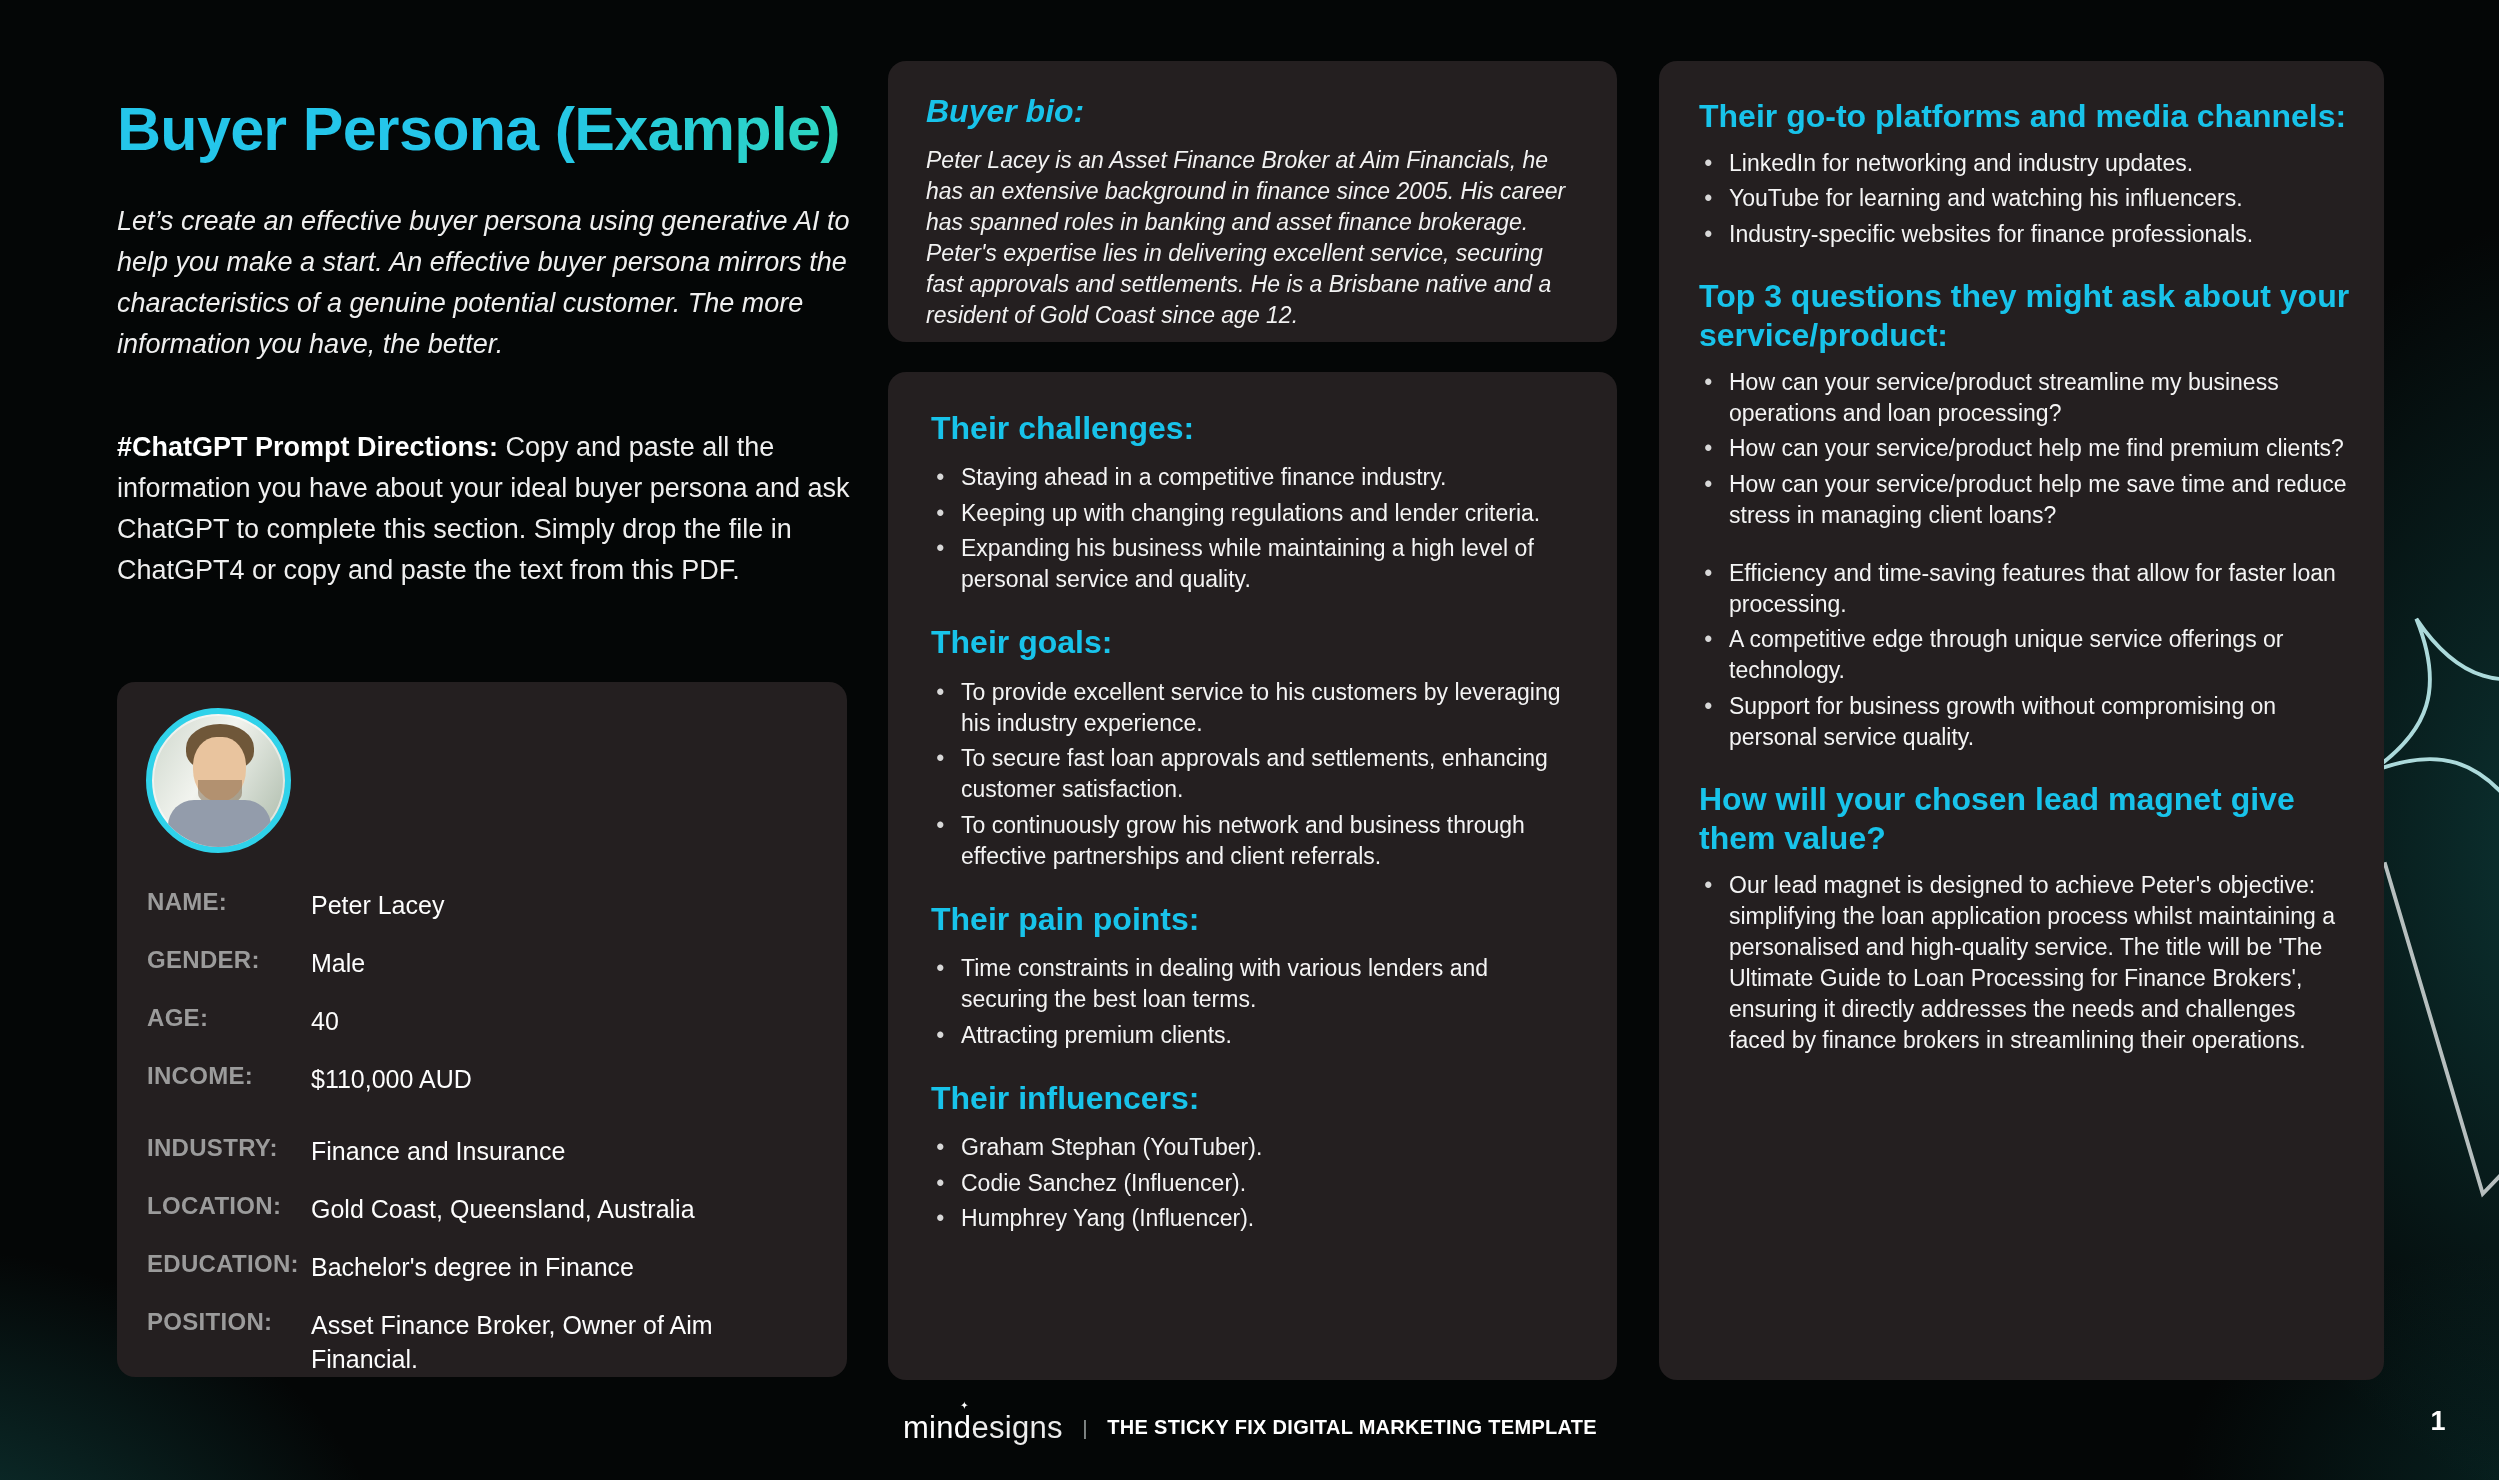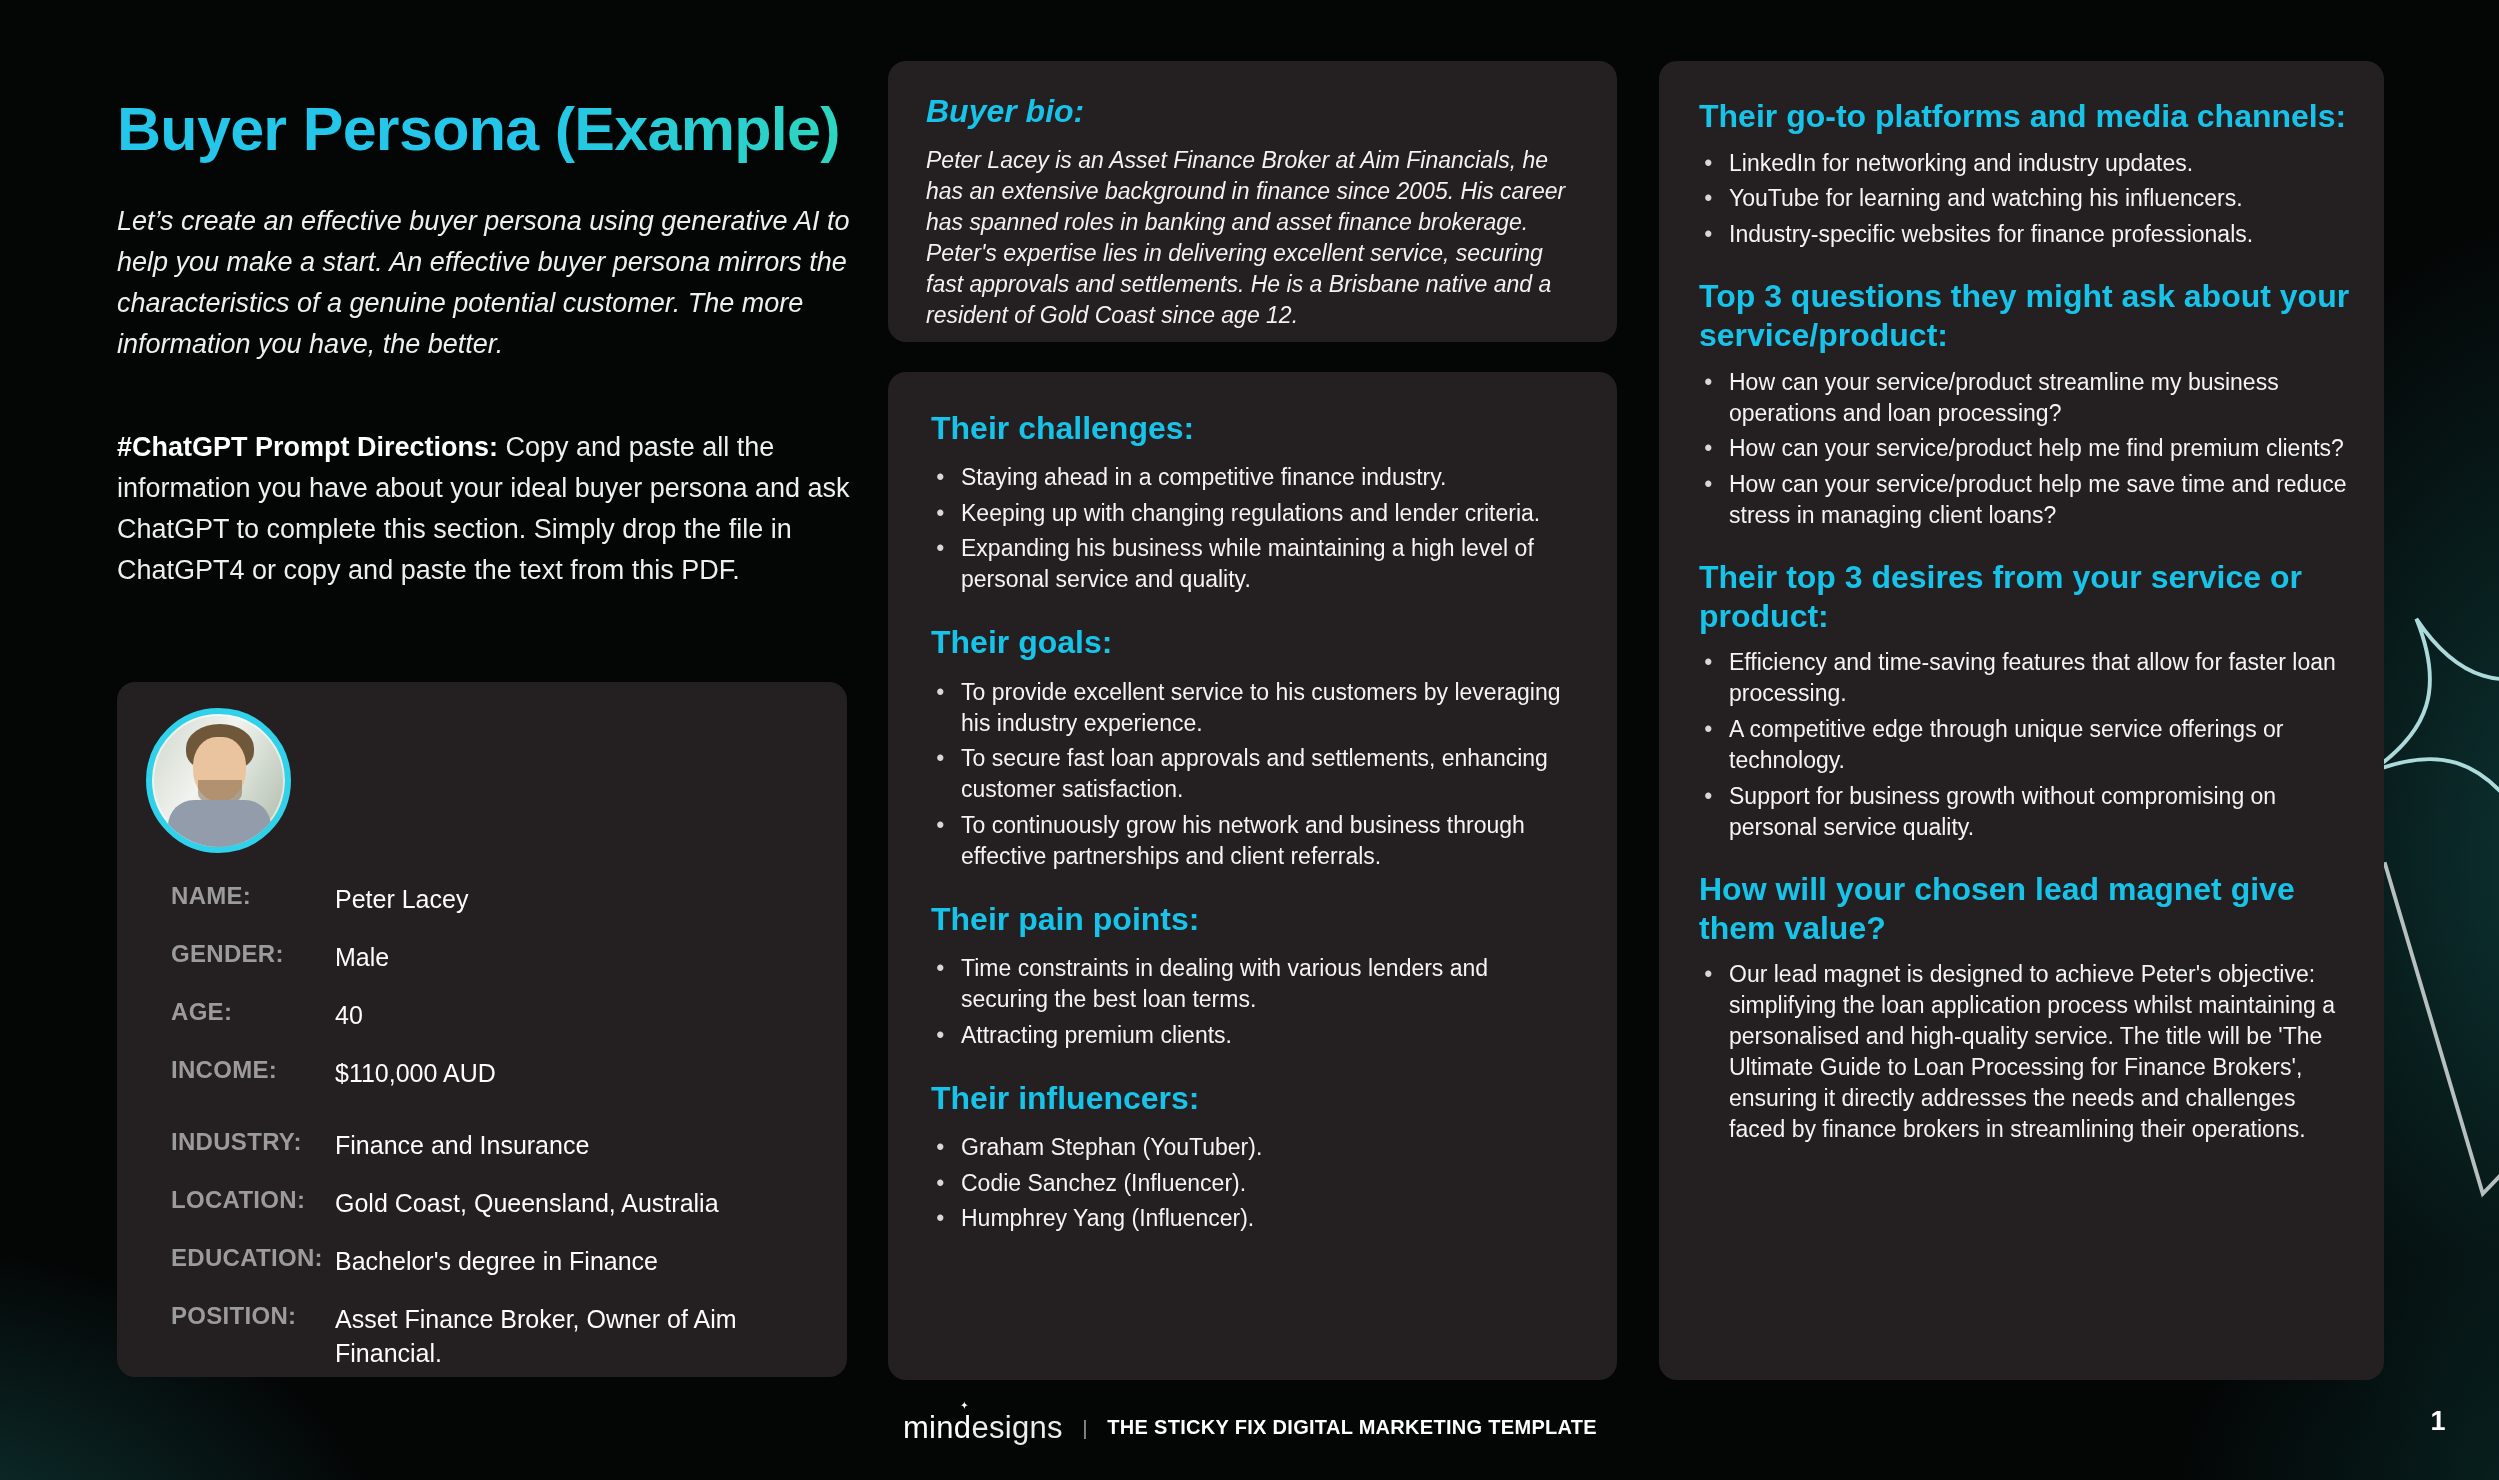--- a/index.html
+++ b/index.html
@@ -37,21 +37,21 @@
     box-shadow:0 0 0 2px rgba(255,255,255,.55) inset;
   }
   .avatar .hair{position:absolute; left:34px; top:10.4px; width:68px; height:48px;
     background:#6f5739; border-radius:52% 52% 44% 44%;}
   .avatar .face{position:absolute; left:41px; top:23.4px; width:53px; height:65px;
     background:#e9c49e; border-radius:46% 46% 52% 52%;}
   .avatar .beard{position:absolute; left:46px; top:66px; width:44px; height:26px;
     background:rgba(110,85,55,.45); border-radius:0 0 50% 50%;}
   .avatar .shirt{position:absolute; left:15.6px; top:86px; width:103px; height:52px;
     background:#939cab; border-radius:26px 26px 0 0;}
-  .fields{position:absolute; left:30px; top:200px; width:670px;margin-left:24px;}
+  .fields{position:absolute; left:30px; top:206px; width:670px;}
   .field-row{display:flex; margin-bottom:24px;}
   .field-row.group-break{margin-top:38px;}
   .field-label{width:164px; flex:0 0 164px; font-size:24px; font-weight:700;
     color:#9b9b9b; letter-spacing:0.3px;}
   .field-value{font-size:25px; color:#fdfdfd; line-height:34px; width:456px;}
 
   
   .bio-card{left:888px; top:61px; width:729px; height:281px; overflow:hidden; padding:0;font-style:italic;}
   .bio-inner{padding:30px 38px 26px 38px;}
   .sec-title{font-size:32px; font-weight:700; color:#18c3ea; letter-spacing:0; margin:0 0 14.3px 0; line-height:40px;}
@@ -206,21 +206,20 @@
       </div>
       <div class="section">
         <h2 class="sec-title">Top 3 questions they might ask about your service/product:</h2>
         <ul class="bullets">
           <li>How can your service/product streamline my business operations and loan processing?</li>
           <li>How can your service/product help me find premium clients?</li>
           <li>How can your service/product help me save time and reduce stress in managing client loans?</li>
         </ul>
       </div>
       <div class="section">
-        <h2 class="sec-title">Their top 3 desires from your service or product:</h2>
         <ul class="bullets">
           <li>Efficiency and time-saving features that allow for faster loan processing.</li>
           <li>A competitive edge through unique service offerings or technology.</li>
           <li>Support for business growth without compromising on personal service quality.</li>
         </ul>
       </div>
       <div class="section">
         <h2 class="sec-title">How will your chosen lead magnet give them value?</h2>
         <ul class="bullets">
           <li>Our lead magnet is designed to achieve Peter's objective: simplifying the loan application process whilst maintaining a personalised and high-quality service. The title will be 'The Ultimate Guide to Loan Processing for Finance Brokers', ensuring it directly addresses the needs and challenges faced by finance brokers in streamlining their operations.</li>

